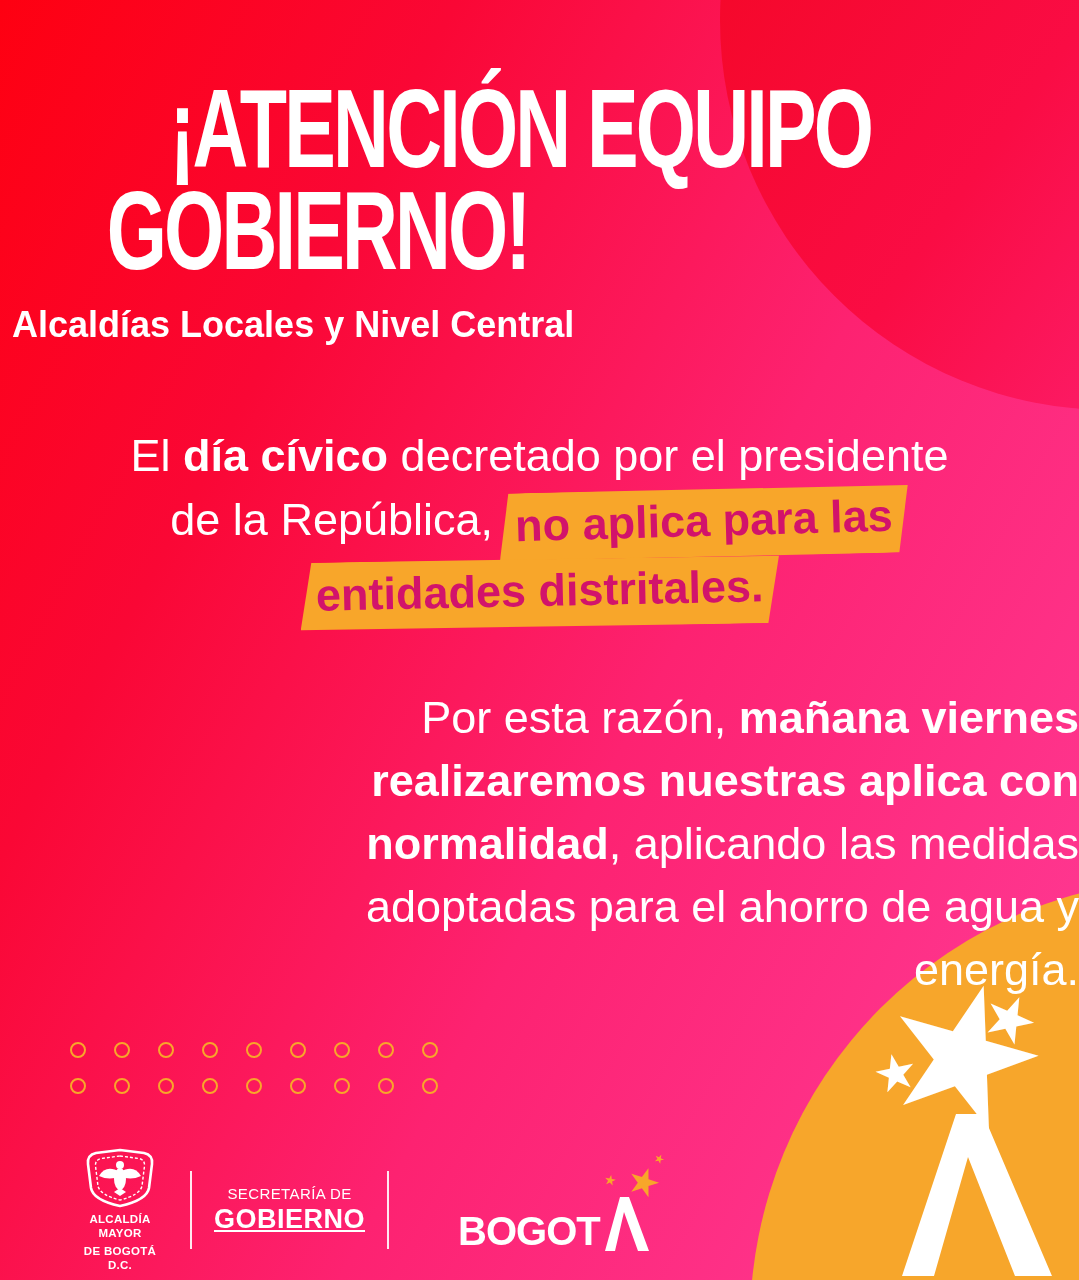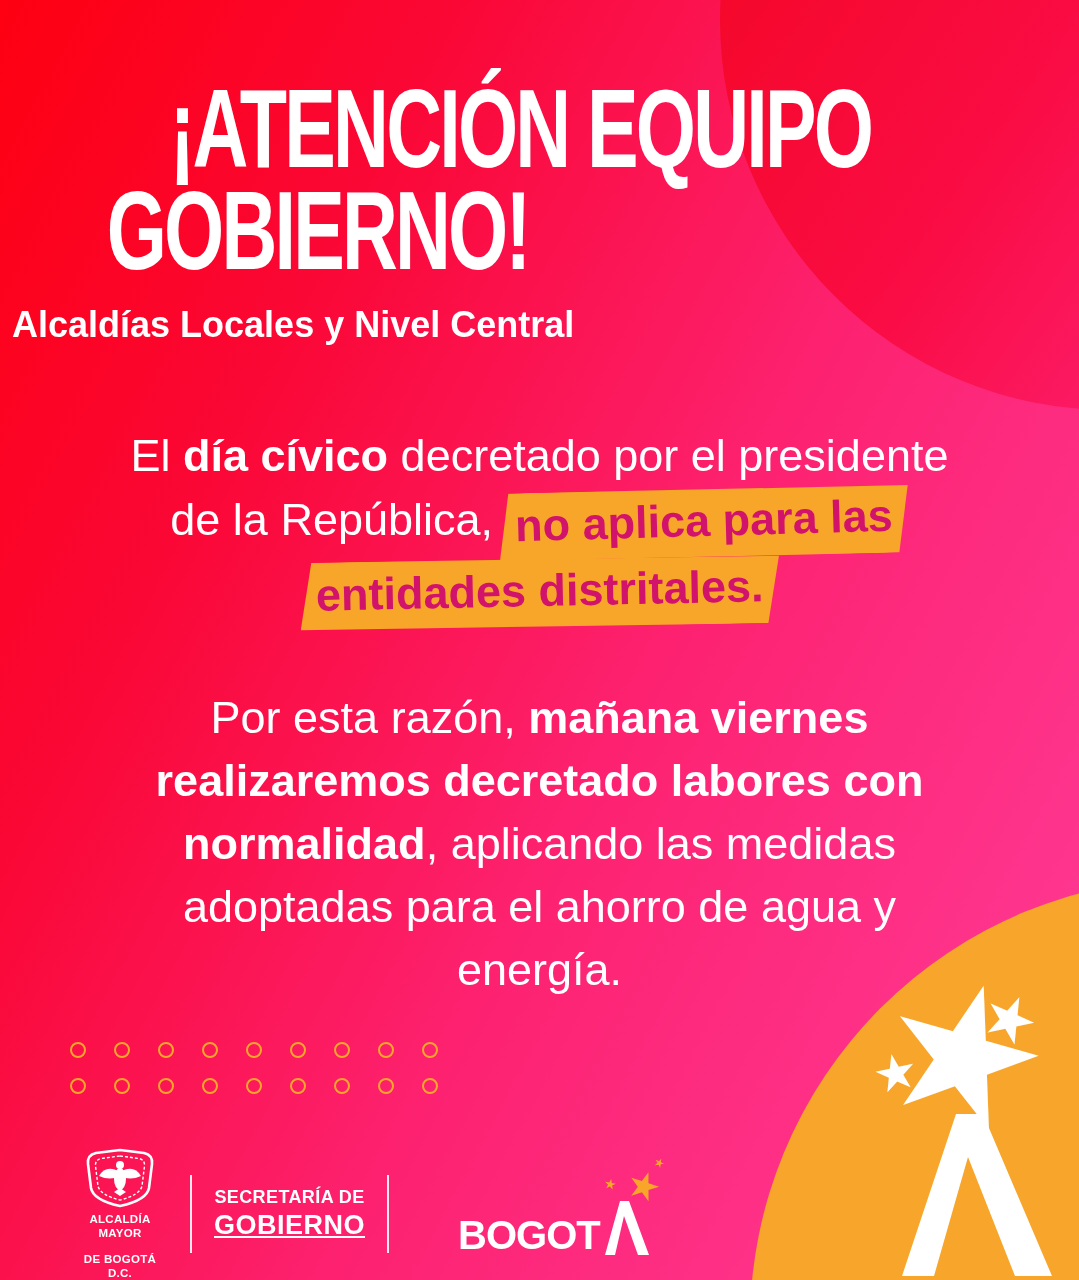--- a/index.html
+++ b/index.html
@@ -25,41 +25,41 @@
   .lambda-big{position:absolute;left:880px;top:1110px;}
 
   .title-block{position:absolute;left:0;top:78px;width:100%;text-align:left;color:#fff;padding-left:12px;}
   .title-line{font-size:112px;line-height:102px;font-weight:700;letter-spacing:-4px;white-space:nowrap;}
   .title-line>span{display:inline-block;transform:scaleX(0.69);transform-origin:50% 50%;}
   .subtitle{margin-top:22px;font-size:36px;font-weight:700;letter-spacing:0px;}
 
   .para{position:absolute;left:0;width:100%;text-align:center;color:#fff;
         font-size:45px;line-height:63px;font-weight:400;}
   .p1{top:424px;}
-  .p2{top:686px;}
+  .p2{top:686px;text-align:right;}
   .para b{font-weight:700;}
   .hl{
     display:inline-block;background:#f8a62a;color:#d2136b;font-weight:700;
     padding:1px 16px 6px;margin-left:6px;position:relative;top:1px;
     transform:rotate(-1.6deg);
     clip-path:polygon(2.5% 0,100% 4%,97.5% 100%,0 96%);
   }
   .hl2{transform:rotate(-1.2deg);margin-left:0;}
 
   .dots{position:absolute;left:70px;top:1042px;}
   .dots .dotrow{display:flex;margin-bottom:20px;}
   .dots i{display:block;width:12px;height:12px;border:2.5px solid #f8a62a;border-radius:50%;
           margin-right:28px;}
 
   .footer{position:absolute;left:72px;top:1148px;display:flex;align-items:center;color:#fff;}
   .crest{width:96px;text-align:center;}
   .crest-caption{font-size:11.5px;font-weight:700;line-height:14px;letter-spacing:.3px;margin-top:0;}
   .vdiv{width:2px;height:78px;background:rgba(255,255,255,.9);margin:0 22px;}
   .secretaria{text-align:center;min-width:118px;}
-  .secretaria .s1{font-size:18px;font-weight:700;letter-spacing:.4px;}
+  .secretaria .s1{font-size:15px;font-weight:400;letter-spacing:.4px;}
   .secretaria .s2{font-size:27px;font-weight:700;letter-spacing:.5px;margin-top:2px;text-decoration:underline;}
   .bogota{position:relative;display:flex;align-items:flex-end;margin-left:4px;padding-top:26px;}
   .bogota .word{font-size:40px;font-weight:700;letter-spacing:-1px;line-height:40px;margin-left:43px;}
   .bogota .lam{margin-left:1px;display:block;}
   .bogota .bstar{position:absolute;color:#f8a62a;line-height:1;}
   .bstar-main{right:-12px;top:-6px;font-size:38px;transform:rotate(18deg);}
   .bstar-t1{right:32px;top:4px;font-size:14px;transform:rotate(10deg);}
   .bstar-t2{right:-16px;top:-16px;font-size:12px;transform:rotate(25deg);}
 </style>
 </head>
@@ -86,21 +86,21 @@
   </div>
 
   <div class="para p1">
     <div class="line"><span>El </span><b>día cívico</b><span> decretado por el presidente</span></div>
     <div class="line"><span>de la República,</span><span class="hl">no aplica para las</span></div>
     <div class="line"><span class="hl hl2">entidades distritales.</span></div>
   </div>
 
   <div class="para p2">
     <div class="line"><span>Por esta razón, </span><b>mañana viernes</b></div>
-    <div class="line"><b>realizaremos decretado labores con</b></div>
+    <div class="line"><b>realizaremos nuestras aplica con</b></div>
     <div class="line"><b>normalidad</b><span>, aplicando las medidas</span></div>
     <div class="line"><span>adoptadas para el ahorro de agua y</span></div>
     <div class="line"><span>energía.</span></div>
   </div>
 
   <div class="dots" id="dots">
       <div class="dotrow">
         <i></i>
         <i></i>
         <i></i>
@@ -129,21 +129,21 @@
       <svg width="72" height="60" viewBox="0 0 72 60">
         <path d="M36 2 L60 5 Q69 7 68 16 L65 40 Q63 52 36 58 Q9 52 7 40 L4 16 Q3 7 12 5 Z" fill="none" stroke="#ffffff" stroke-width="2.6"></path>
         <path d="M36 8 L55 10.5 Q61 12 60.5 18 L58 38 Q56 47 36 52 Q16 47 14 38 L11.5 18 Q11 12 17 10.5 Z" fill="none" stroke="#ffffff" stroke-width="1.4" stroke-dasharray="3 2"></path>
         <ellipse cx="36" cy="31" rx="6" ry="11" fill="#ffffff"></ellipse>
         <path d="M36 24 Q22 16 15 28 Q26 33 36 28 Z" fill="#ffffff"></path>
         <path d="M36 24 Q50 16 57 28 Q46 33 36 28 Z" fill="#ffffff"></path>
         <circle cx="36" cy="17" r="4" fill="#ffffff"></circle>
         <path d="M30 44 L36 40 L42 44 L36 48 Z" fill="#ffffff"></path>
       </svg>
       <div class="crest-caption">ALCALDÍA MAYOR</div>
-      <div class="crest-caption" style="margin-top:12px">DE BOGOTÁ D.C.</div>
+      <div class="crest-caption" style="margin-top:4px">DE BOGOTÁ D.C.</div>
     </div>
 
     <div class="vdiv"></div>
 
     <div class="secretaria">
       <div class="s1">SECRETARÍA DE</div>
       <div class="s2">GOBIERNO</div>
     </div>
 
     <div class="vdiv"></div>

